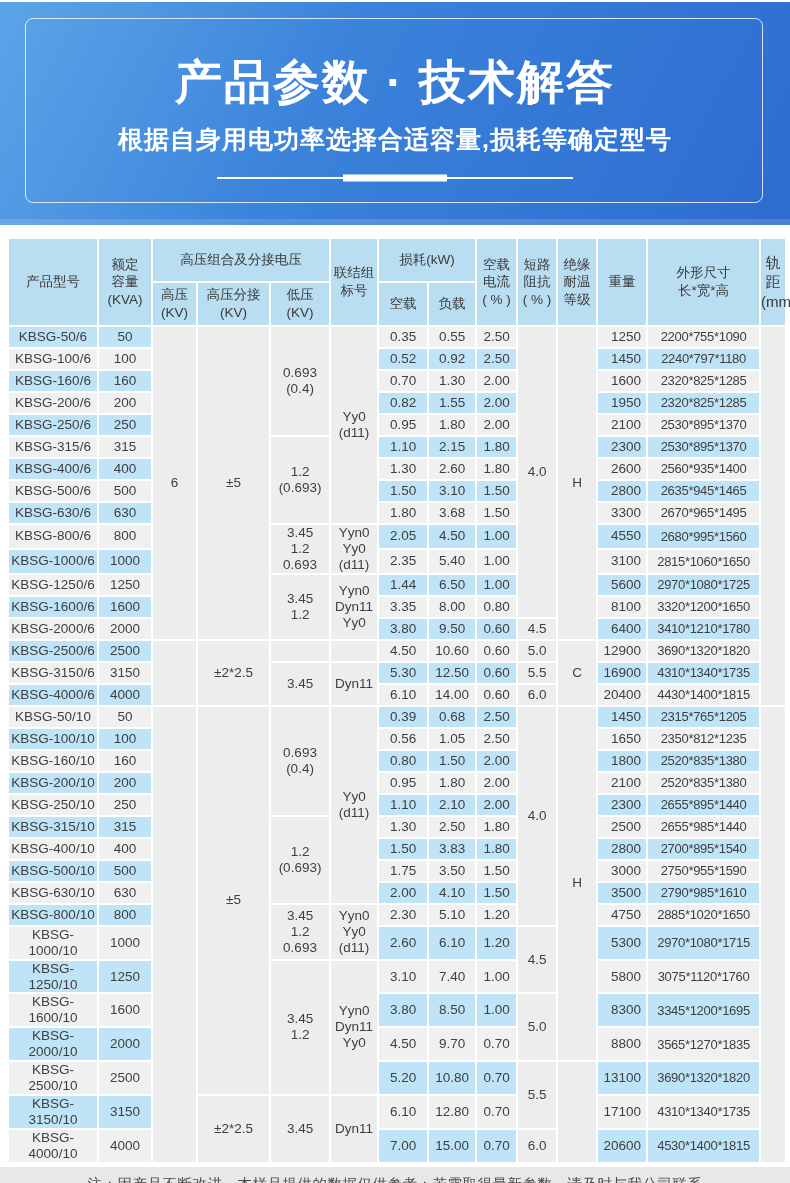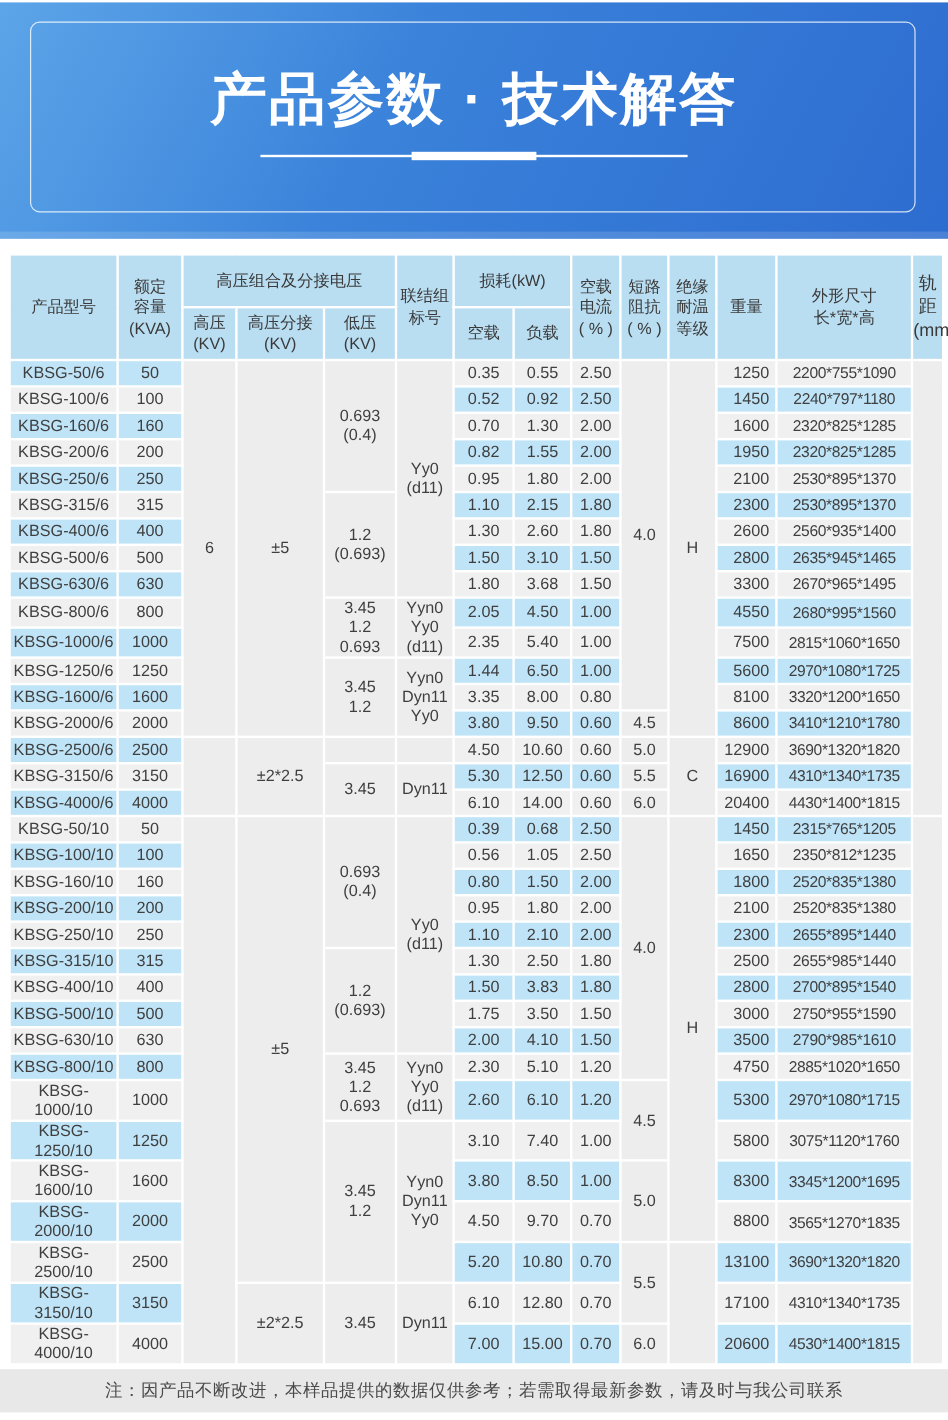--- a/index.html
+++ b/index.html
@@ -4,21 +4,21 @@
 <style>
   * { box-sizing: border-box; }
   html, body { margin: 0; padding: 0; }
   body {
     width: 790px; height: 1183px; background: #ffffff;
     font-family: "Liberation Sans", "DejaVu Sans", sans-serif;
     color: #3d3d3d; overflow: hidden;
   }
   
   .banner {
-    position: relative; margin-top: 2px; height: 197px;
+    position: relative; margin-top: 2px; height: 223px;
     background: linear-gradient(118deg, #5ca5e8 0%, #3a82da 42%, #2d6cd0 100%);
   }
   .banner-border {
     position: absolute; left: 25px; right: 27px; top: 16px; bottom: 22px;
     border: 1px solid rgba(255,255,255,0.8); border-radius: 8px; pointer-events: none;
   }
   .banner-glow { position: absolute; left: 0; right: 0; bottom: 0; height: 6px; background: rgba(255,255,255,0.14); }
   .banner-title {
     padding-top: 54px; text-align: center; color: #fff;
     font-size: 47px; font-weight: bold; letter-spacing: 2px; line-height: 1.1;
@@ -53,20 +53,21 @@
     display: flex; align-items: center; justify-content: center;
     font-size: 14.5px; color: #4a4a4a; letter-spacing: 0.5px;
   }
 </style>
 </head>
 <body>
 
 <div class="banner">
   <div class="banner-border"></div>
   <div class="banner-title">产品参数  ·  技术解答</div>
+  <div class="banner-sub">根据自身用电功率选择合适容量,损耗等确定型号</div>
   <div class="banner-divider">
       <span class="thick"></span>
     </div>
   <div class="banner-glow"></div>
 </div>
 
 <table>
   <colgroup>
     <col style="width:90px">
       <col style="width:54px">
@@ -226,21 +227,21 @@
         <td class="blue">1.00</td>
         <td class="blue num">4550</td>
         <td class="blue dims">2680*995*1560</td>
       </tr>
       <tr>
         <td class="blue">KBSG-1000/6</td>
         <td class="blue">1000</td>
         <td class="lite">2.35</td>
         <td class="lite">5.40</td>
         <td class="lite">1.00</td>
-        <td class="lite num">7500</td>
+        <td class="lite num">3100</td>
         <td class="lite dims">2815*1060*1650</td>
       </tr>
       <tr>
         <td class="lite">KBSG-1250/6</td>
         <td class="lite">1250</td>
         <td class="mg" rowspan="3">3.45
 1.2</td>
         <td class="mg" rowspan="3">Yyn0
 Dyn11
 Yy0</td>
@@ -259,21 +260,21 @@
         <td class="lite num">8100</td>
         <td class="lite dims">3320*1200*1650</td>
       </tr>
       <tr>
         <td class="lite">KBSG-2000/6</td>
         <td class="lite">2000</td>
         <td class="blue">3.80</td>
         <td class="blue">9.50</td>
         <td class="blue">0.60</td>
         <td class="mg">4.5</td>
-        <td class="blue num">8600</td>
+        <td class="blue num">6400</td>
         <td class="blue dims">3410*1210*1780</td>
       </tr>
       <tr>
         <td class="blue">KBSG-2500/6</td>
         <td class="blue">2500</td>
         <td class="mg" rowspan="3"></td>
         <td class="mg" rowspan="3">±2*2.5</td>
         <td class="mg"></td>
         <td class="mg"></td>
         <td class="lite">4.50</td>

